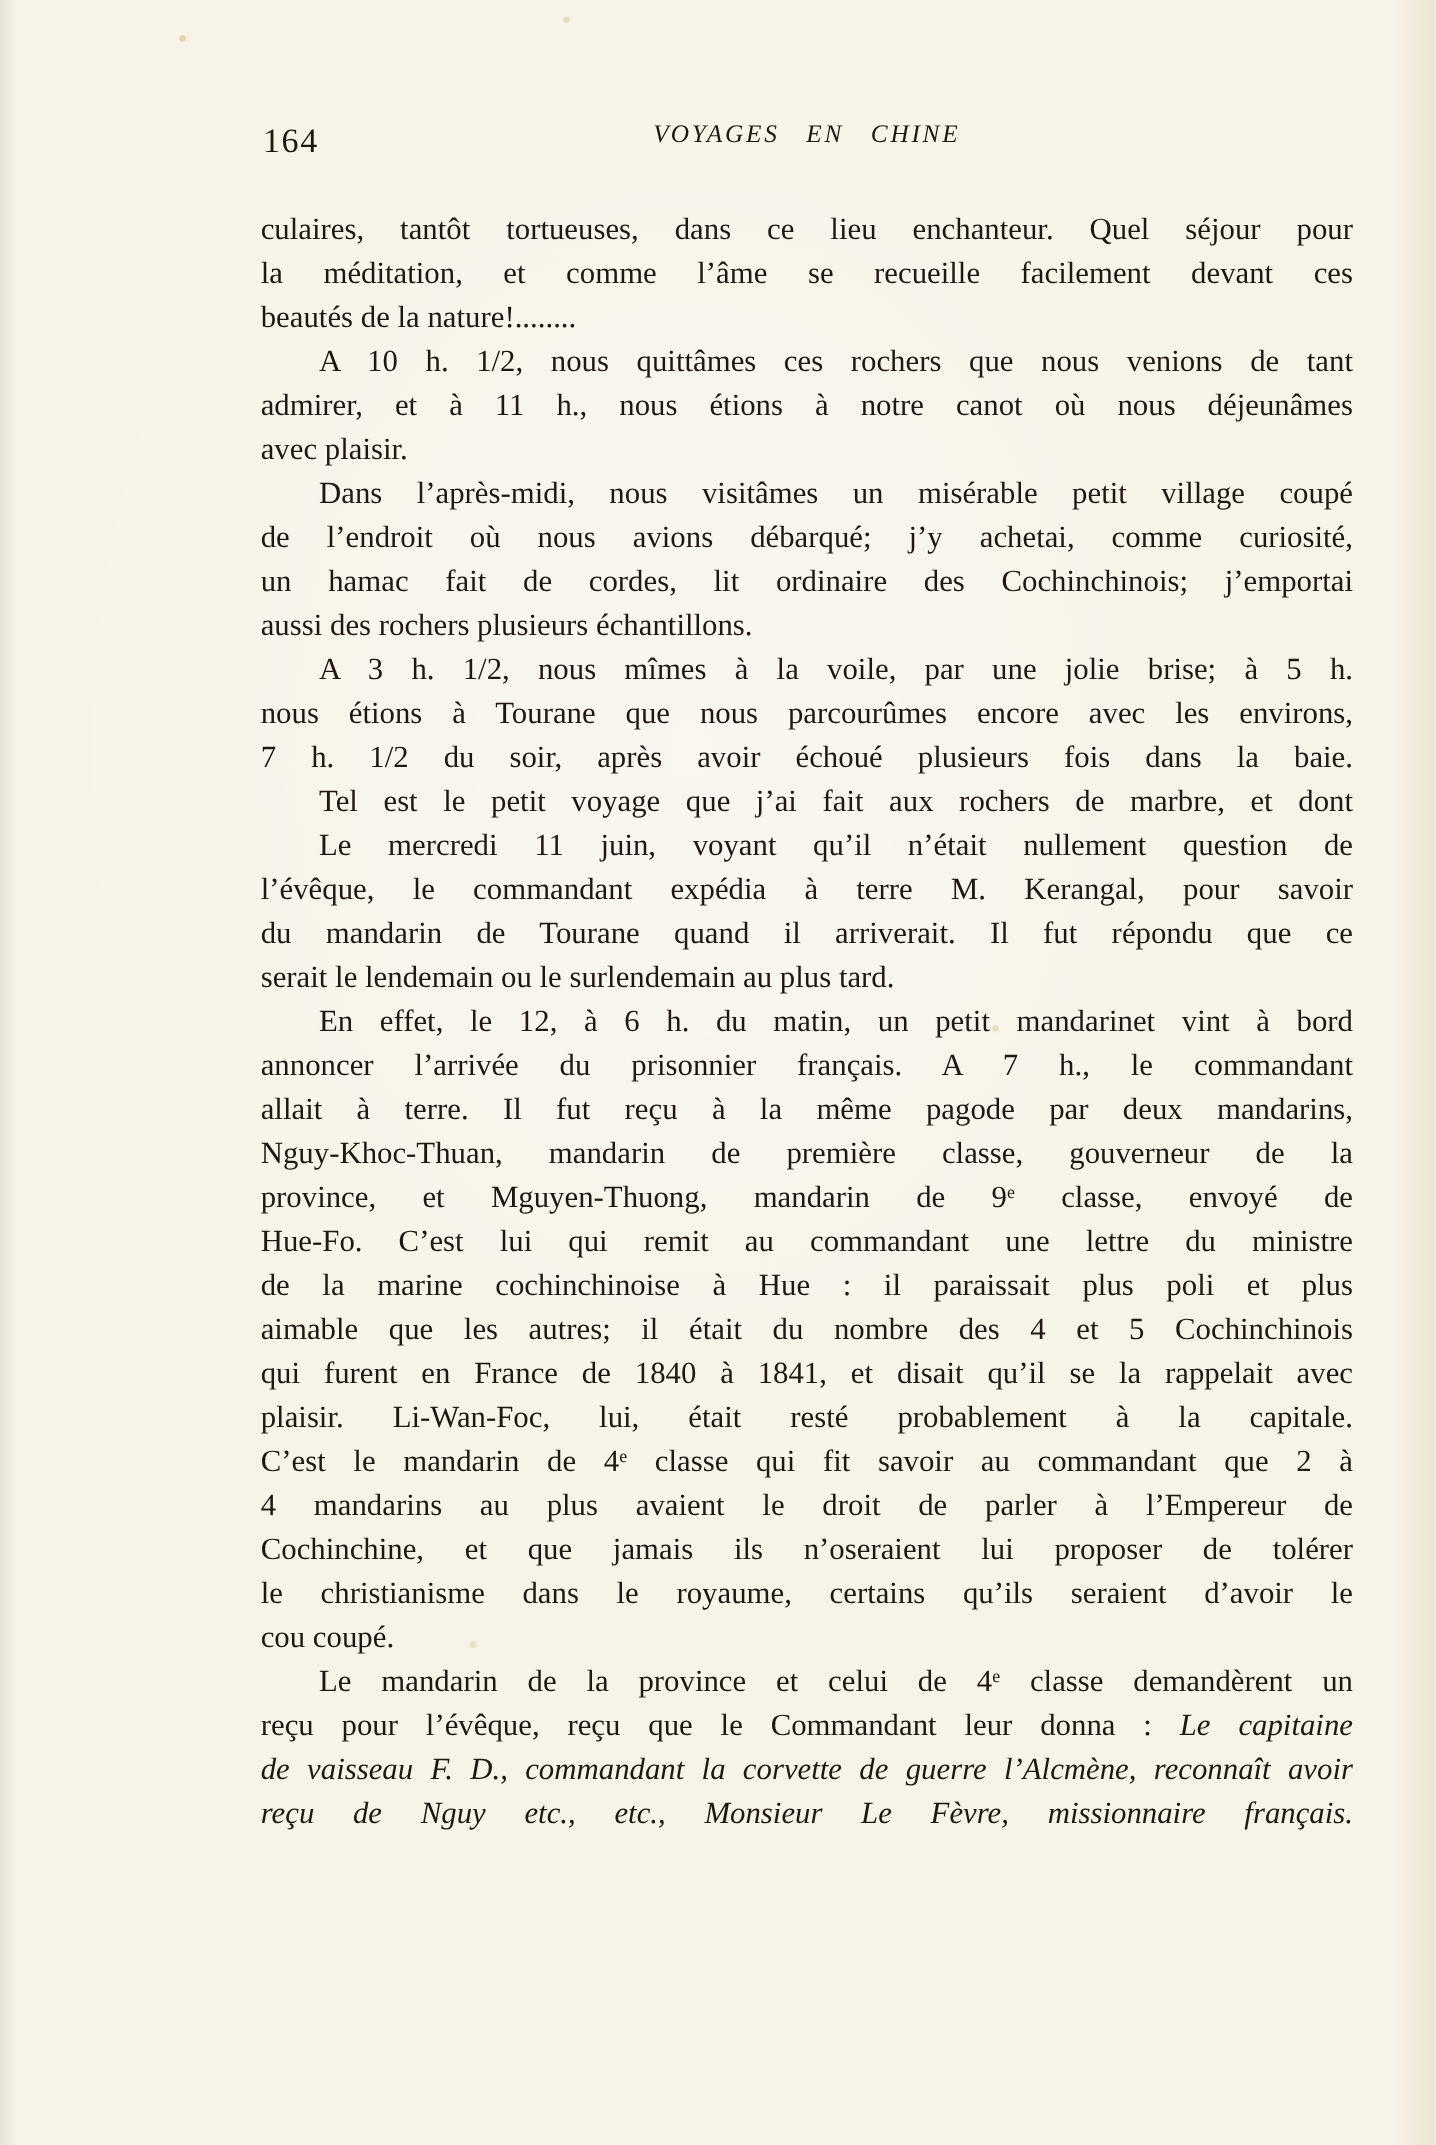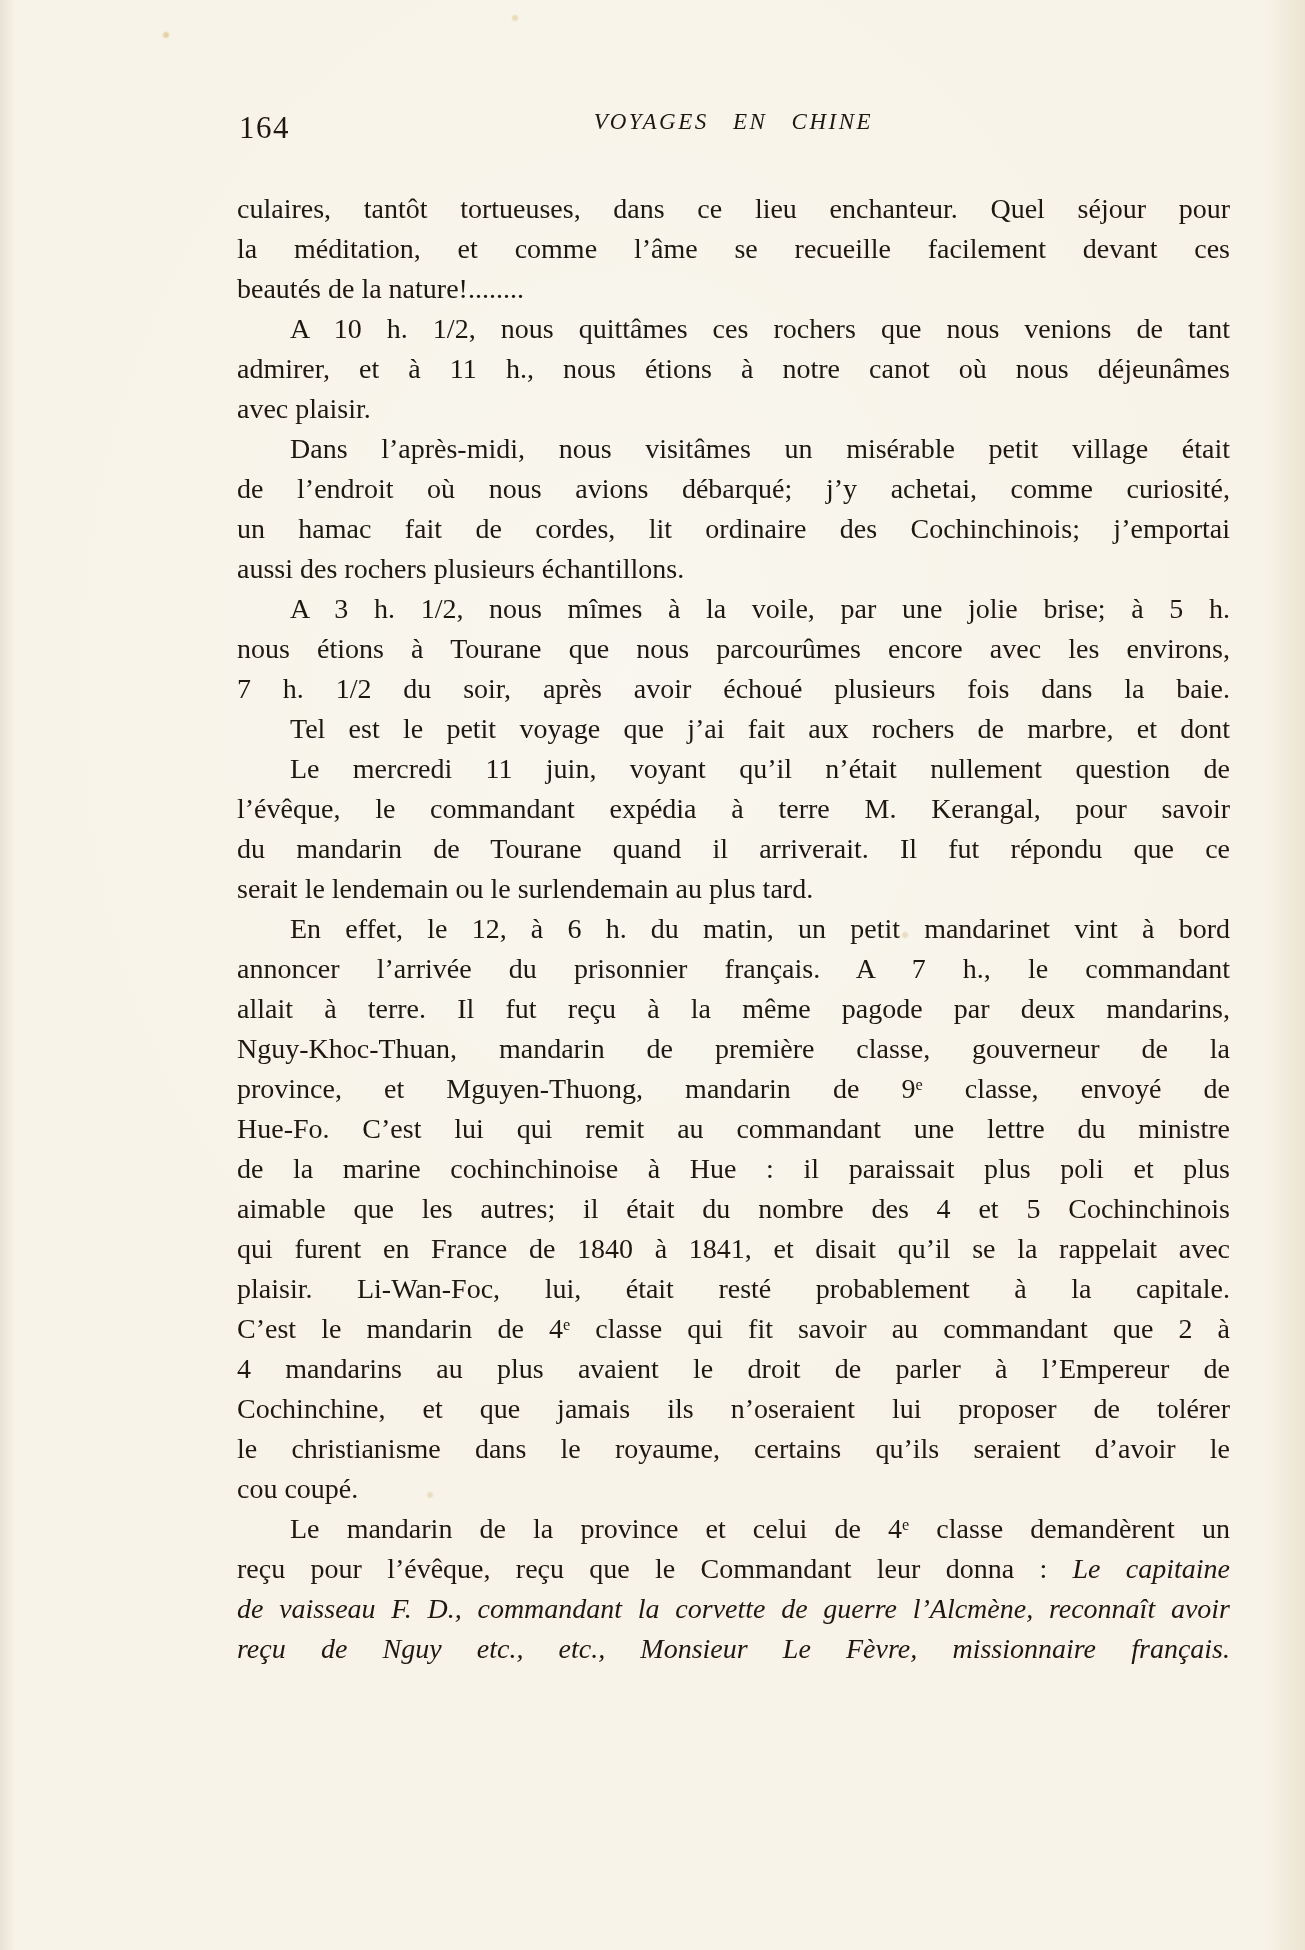--- a/index.html
+++ b/index.html
@@ -97,21 +97,21 @@
     <span class="page-number">164</span>
     <span class="running-title">VOYAGES EN CHINE</span>
   </div>
   <div class="body-text" id="body-text">
       <div class="line"><span>culaires, tantôt tortueuses, dans ce lieu enchanteur. Quel séjour pour</span></div>
       <div class="line"><span>la méditation, et comme l’âme se recueille facilement devant ces</span></div>
       <div class="line left"><span>beautés de la nature!........</span></div>
       <div class="line indent"><span>A 10 h. 1/2, nous quittâmes ces rochers que nous venions de tant</span></div>
       <div class="line"><span>admirer, et à 11 h., nous étions à notre canot où nous déjeunâmes</span></div>
       <div class="line left"><span>avec plaisir.</span></div>
-      <div class="line indent"><span>Dans l’après-midi, nous visitâmes un misérable petit village était</span></div>
+      <div class="line indent"><span>Dans l’après-midi, nous visitâmes un misérable petit village coupé</span></div>
       <div class="line"><span>de l’endroit où nous avions débarqué; j’y achetai, comme curiosité,</span></div>
       <div class="line"><span>un hamac fait de cordes, lit ordinaire des Cochinchinois; j’emportai</span></div>
       <div class="line left"><span>aussi des rochers plusieurs échantillons.</span></div>
       <div class="line indent"><span>A 3 h. 1/2, nous mîmes à la voile, par une jolie brise; à 5 h.</span></div>
       <div class="line"><span>nous étions à Tourane que nous parcourûmes encore avec les environs,</span></div>
       <div class="line"><span>7 h. 1/2 du soir, après avoir échoué plusieurs fois dans la baie.</span></div>
       <div class="line indent"><span>Tel est le petit voyage que j’ai fait aux rochers de marbre, et dont</span></div>
       <div class="line indent"><span>Le mercredi 11 juin, voyant qu’il n’était nullement question de</span></div>
       <div class="line"><span>l’évêque, le commandant expédia à terre M. Kerangal, pour savoir</span></div>
       <div class="line"><span>du mandarin de Tourane quand il arriverait. Il fut répondu que ce</span></div>

